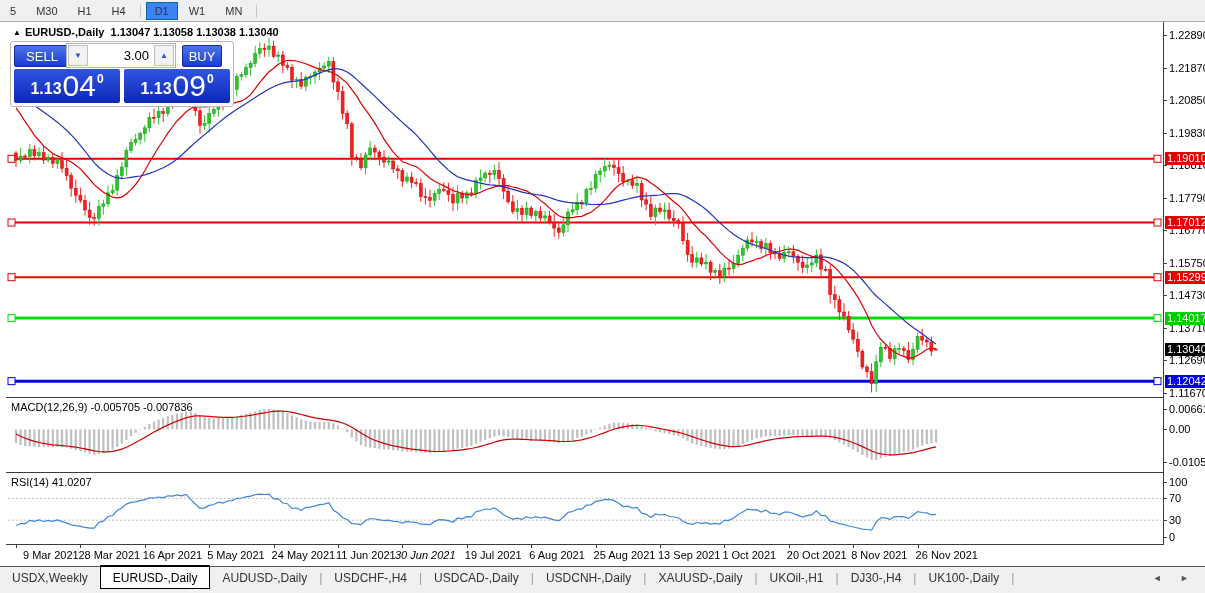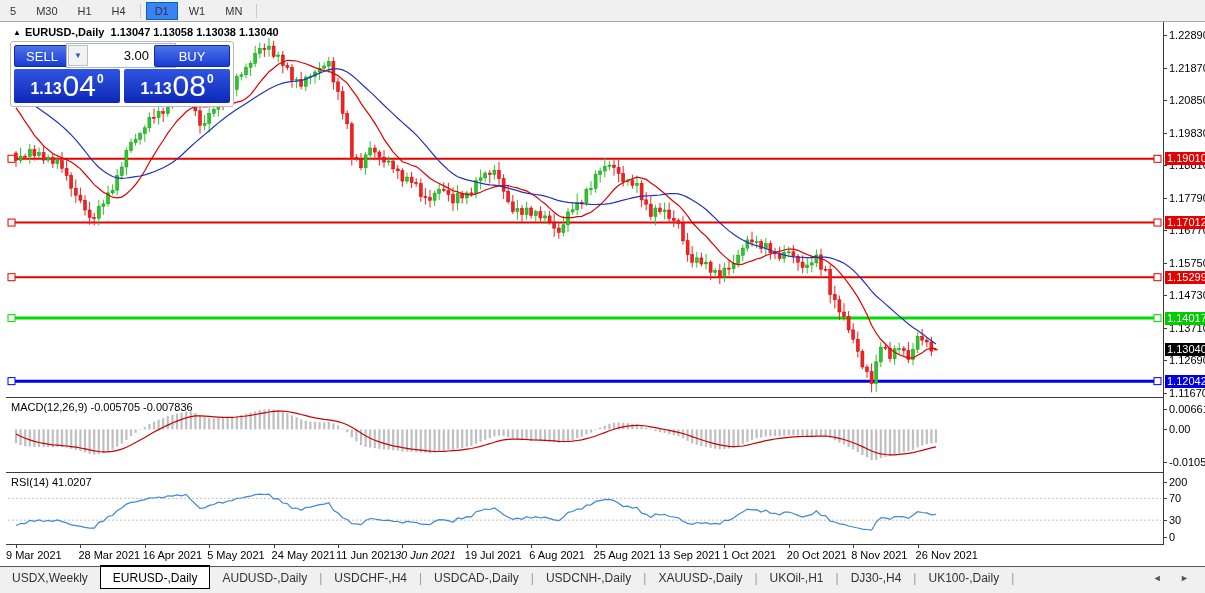--- a/index.html
+++ b/index.html
@@ -30,21 +30,21 @@
   .badge{position:absolute;left:1px;padding:0 2px;font-size:11px;line-height:13px;color:#fff;white-space:nowrap;}
   
   .dt-lbl{position:absolute;top:4px;font-size:11px;color:#000;white-space:nowrap;}
   .dt-tick{position:absolute;top:0;width:1px;height:3px;background:#3c3c3c;}
   
   .trade-panel{position:absolute;left:10px;top:41px;width:222px;height:64px;background:rgba(255,255,255,.95);
                border:1px solid #b9b9b9;border-radius:3px;z-index:6;}
   .tp-btn{position:absolute;top:3px;height:22px;border-radius:2px;color:#fff;font-size:13px;
           background:linear-gradient(#4d74e8,#1b3bd4);border:1px solid #122a9e;
           display:flex;align-items:center;justify-content:center;box-sizing:border-box;}
-  .tp-sell{left:3px;width:56px;} .tp-buy{right:3px;width:76px;}
+  .tp-sell{left:3px;width:56px;} .tp-buy{right:11px;width:40px;}
   .tp-vol{position:absolute;left:55px;top:1px;width:110px;height:25px;background:#fff;border:1px solid #aab6c6;
           box-sizing:border-box;display:flex;align-items:stretch;}
   .tp-spin{width:18px;background:#f2f2f2;border:1px solid #c0c0c0;color:#2a4fd8;font-size:8px;
            display:flex;align-items:center;justify-content:center;margin:1px;}
   .tp-volval{flex:1;font-size:13px;color:#000;display:flex;align-items:center;justify-content:flex-end;padding-right:4px;}
   .tp-price{position:absolute;top:27px;height:34px;width:106px;border-radius:2px;color:#fff;
             background:linear-gradient(#2f55e2,#0e27b6);display:flex;align-items:center;justify-content:center;}
   .tp-price .sm{font-size:16px;font-weight:700;align-self:flex-end;margin-bottom:5px;}
   .tp-price .big{font-size:30px;font-weight:400;line-height:30px;margin:0 1px;}
   .tp-price .sup{font-size:12px;font-weight:700;align-self:flex-start;margin-top:3px;}
@@ -86,21 +86,21 @@
     <div class="tp-spin">▲</div>
   </div>
   <div class="tp-btn tp-buy">BUY</div>
   <div class="tp-price tp-price-left">
     <span class="sm">1.13</span>
     <span class="big">04</span>
     <span class="sup">0</span>
   </div>
   <div class="tp-price tp-price-right">
     <span class="sm">1.13</span>
-    <span class="big">08</span>
+    <span class="big">09</span>
     <span class="sup">0</span>
   </div>
 </div>
 
 <div class="pane" id="main-pane">
     <svg width="1157" height="374">
       <line x1="2" y1="136.80035650623932" x2="1151" y2="136.80035650623932" stroke="#e60000" stroke-width="2"></line>
       <rect x="2" y="133.30035650623932" width="7" height="7" fill="#fff" stroke="#e60000"></rect>
       <rect x="1148" y="133.30035650623932" width="7" height="7" fill="#fff" stroke="#e60000"></rect>
       <line x1="2" y1="200.55115864527636" x2="1151" y2="200.55115864527636" stroke="#e60000" stroke-width="2"></line>
@@ -771,31 +771,31 @@
     <div class="badge" style="top: 289.614px; background: rgb(0, 204, 0); color: rgb(255, 255, 255);">1.14017</div>
     <div class="badge" style="top: 320.787px; background: rgb(0, 0, 0); color: rgb(255, 255, 255);">1.13040</div>
     <div class="badge" style="top: 352.63px; background: rgb(0, 0, 230); color: rgb(255, 255, 255);">1.12042</div>
     <div class="ax-tick" style="top: 387px;"></div>
     <div class="ax-lbl" style="top: 382px;">0.00661</div>
     <div class="ax-tick" style="top: 407.368px;"></div>
     <div class="ax-lbl" style="top: 402.368px;">0.00</div>
     <div class="ax-tick" style="top: 440px;"></div>
     <div class="ax-lbl" style="top: 435px;">-0.01059</div>
     <div class="ax-tick" style="top: 460px;"></div>
-    <div class="ax-lbl" style="top: 455px;">200</div>
+    <div class="ax-lbl" style="top: 455px;">100</div>
     <div class="ax-tick" style="top: 476.35px;"></div>
     <div class="ax-lbl" style="top: 471.35px;">70</div>
     <div class="ax-tick" style="top: 498.15px;"></div>
     <div class="ax-lbl" style="top: 493.15px;">30</div>
     <div class="ax-tick" style="top: 514.5px;"></div>
     <div class="ax-lbl" style="top: 509.5px;">0</div>
   </div>
 <div class="pane" id="date-axis">
     <div class="dt-tick" style="left: 10px;"></div>
-    <div class="dt-lbl" style="left: 0;">9 Mar 2021</div>
+    <div class="dt-lbl" style="left: 17px;">9 Mar 2021</div>
     <div class="dt-tick" style="left: 74.4px;"></div>
     <div class="dt-lbl" style="left: 72.4px;">28 Mar 2021</div>
     <div class="dt-tick" style="left: 138.8px;"></div>
     <div class="dt-lbl" style="left: 136.8px;">16 Apr 2021</div>
     <div class="dt-tick" style="left: 203.2px;"></div>
     <div class="dt-lbl" style="left: 201.2px;">5 May 2021</div>
     <div class="dt-tick" style="left: 267.6px;"></div>
     <div class="dt-lbl" style="left: 265.6px;">24 May 2021</div>
     <div class="dt-tick" style="left: 332px;"></div>
     <div class="dt-lbl" style="left: 330px;">11 Jun 2021</div>

